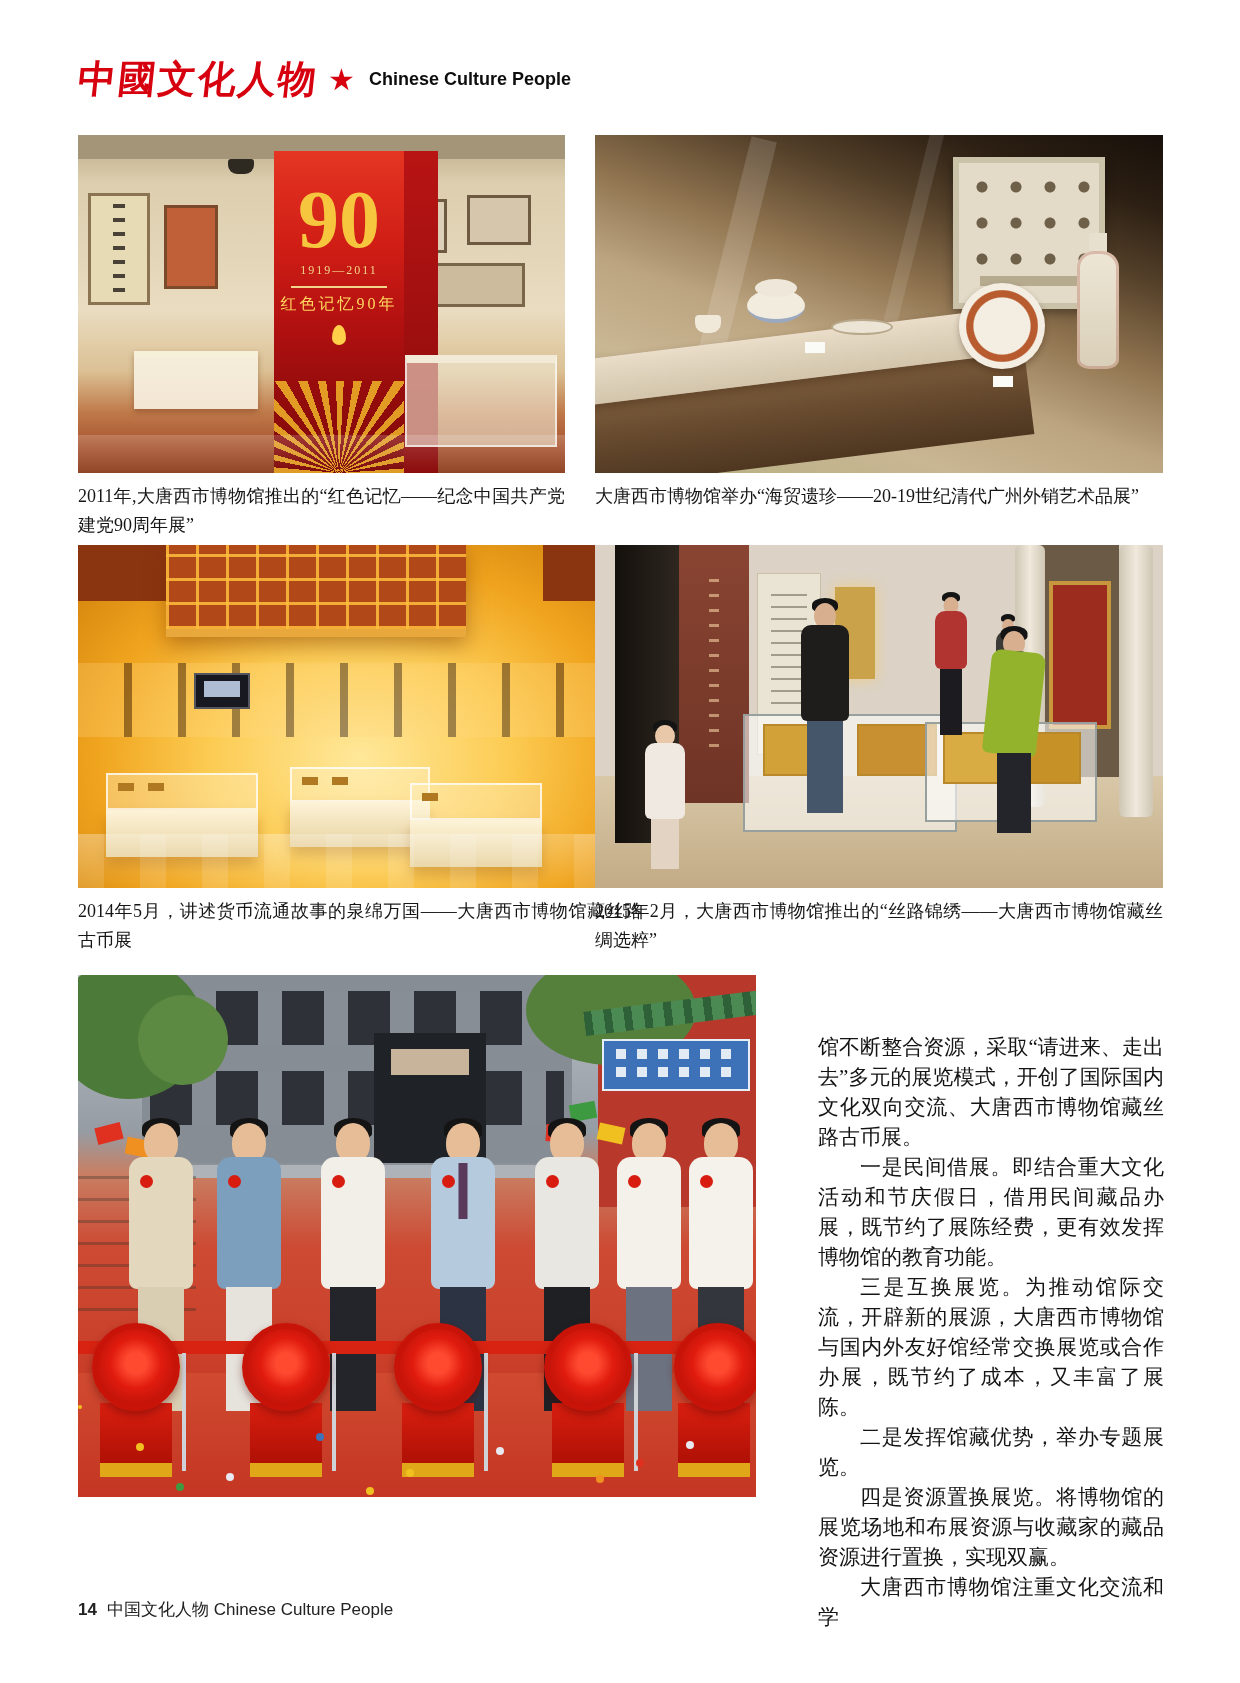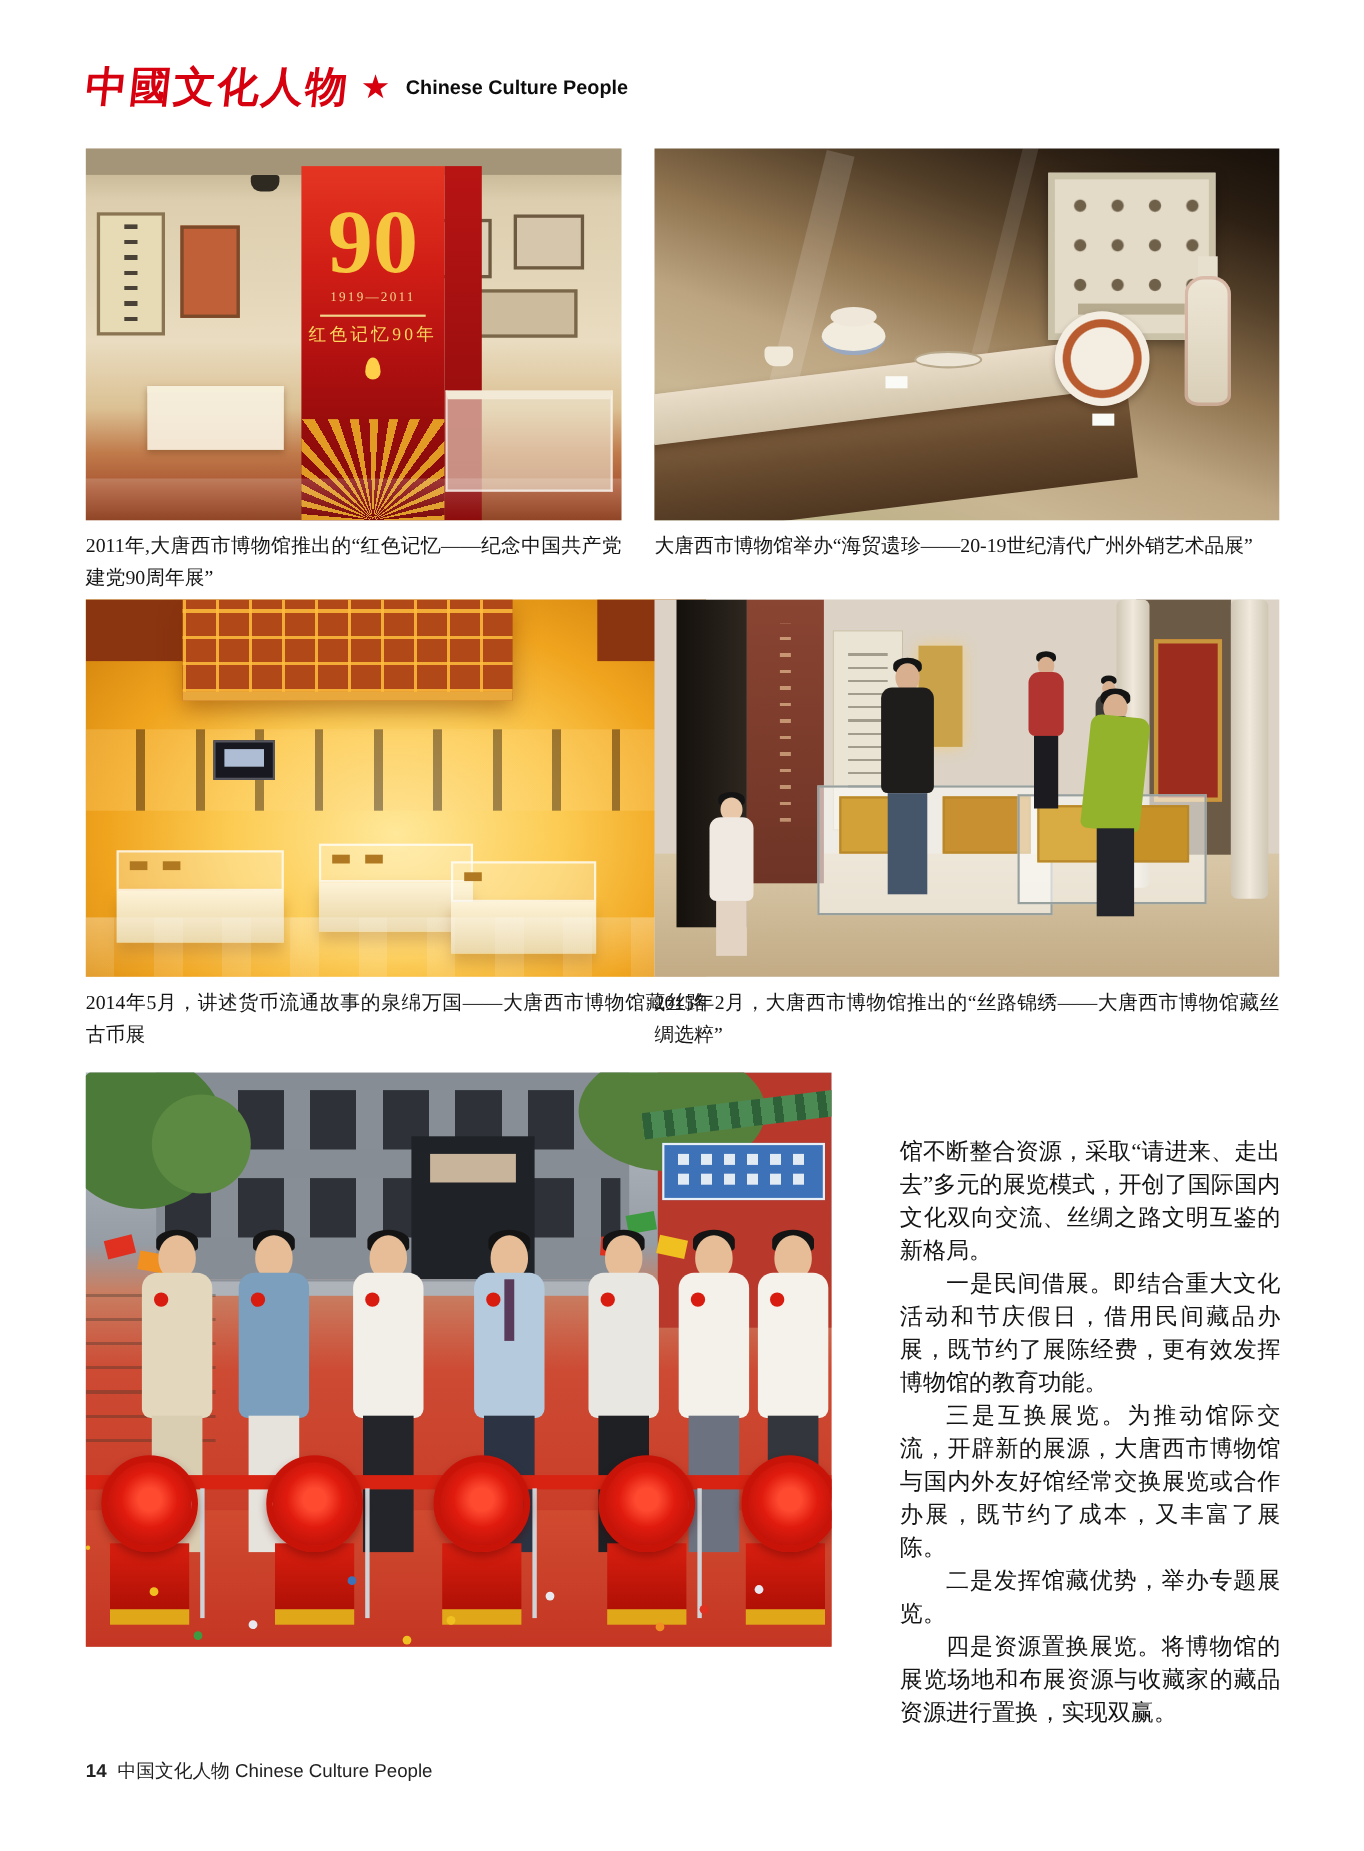--- a/index.html
+++ b/index.html
@@ -412,22 +412,23 @@
     <div class="rosette rs1"></div>
     <div class="rosette rs2"></div>
     <div class="rosette rs3"></div>
     <div class="rosette rs4"></div>
     <div class="rosette rs5"></div>
     <div class="abs confetti"></div>
   </div>
 </figure>
 
 <div class="article">
-  <p class="noindent">馆不断整合资源，采取“请进来、走出去”多元的展览模式，开创了国际国内文化双向交流、丝绸之路文明互鉴的新格局。</p>
+  <p class="noindent">馆不断整合资源，采取“请进来、走出去”多元的展览模式，开创了国际国内文化双向交流、大唐西市博物馆藏丝路古币展。</p>
   <p>一是民间借展。即结合重大文化活动和节庆假日，借用民间藏品办展，既节约了展陈经费，更有效发挥博物馆的教育功能。</p>
   <p>三是互换展览。为推动馆际交流，开辟新的展源，大唐西市博物馆与国内外友好馆经常交换展览或合作办展，既节约了成本，又丰富了展陈。</p>
   <p>二是发挥馆藏优势，举办专题展览。</p>
   <p>四是资源置换展览。将博物馆的展览场地和布展资源与收藏家的藏品资源进行置换，实现双赢。</p>
+  <p>大唐西市博物馆注重文化交流和学</p>
 </div>
 
 <footer class="pagefoot">
   <span class="num">14</span><span>中国文化人物 Chinese Culture People</span>
 </footer>
 
 </body></html>

